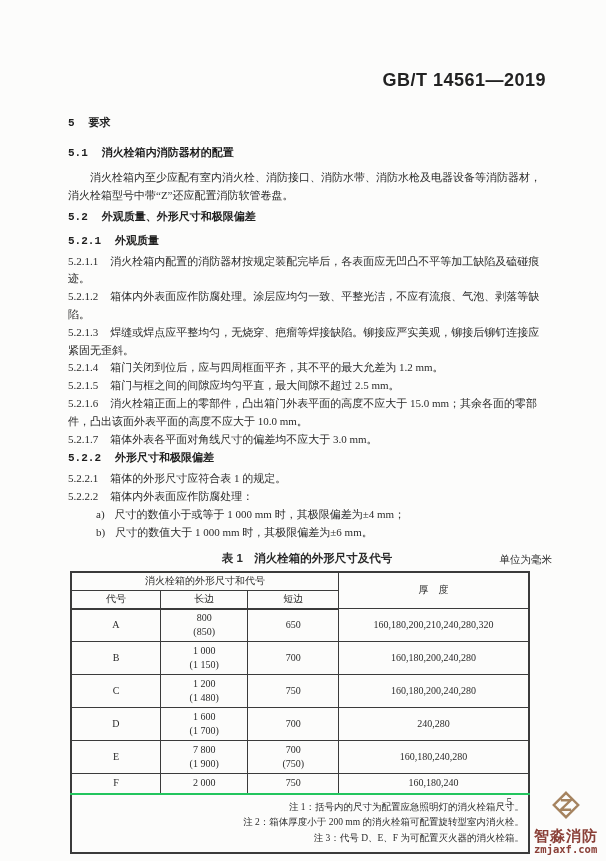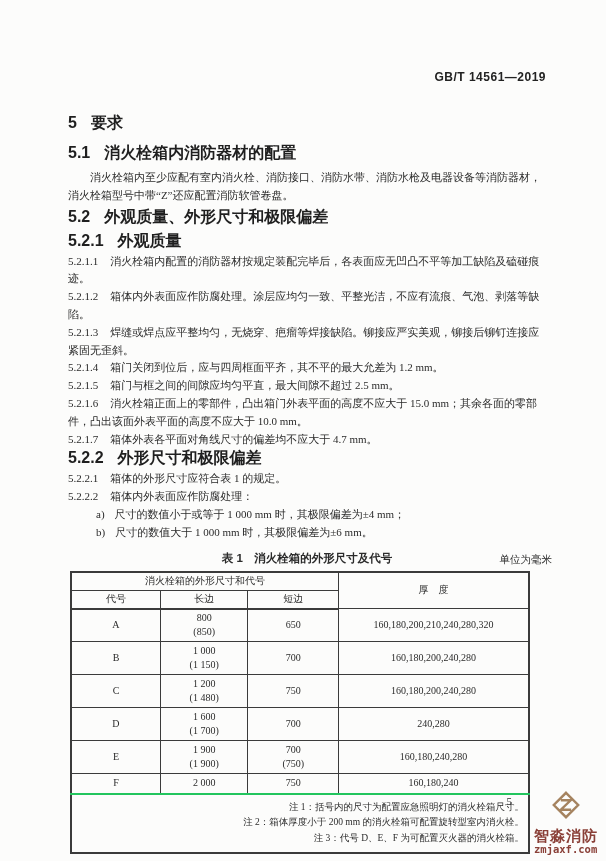--- a/index.html
+++ b/index.html
@@ -12,29 +12,29 @@
     position:relative;
   }
   .page{
     position:absolute;inset:0;
     background:#fcfcfb;
   }
   .doc-header{
     position:absolute;top:70px;left:0;width:546px;
     text-align:right;
     font-family:"Liberation Sans","DejaVu Sans",sans-serif;
-    font-weight:bold;font-size:12px;letter-spacing:.5px;color:#222;
+    font-weight:bold;font-size:18px;letter-spacing:.5px;color:#222;
   }
   .content{
     position:absolute;top:105px;left:68px;width:478px;
     font-size:11px;line-height:17.8px;
   }
   h1,h2,h3{
-    font-family:Liberation Sans, sans-serif;
-    font-size:16px;line-height:16px;margin:0;color:#1f1f1f;
+    font-family:Liberation Mono, monospace;
+    font-size:11px;line-height:16px;margin:0;color:#1f1f1f;
   }
   h1{margin:10px 0 14px 0;}
   h2{margin:0 0 8px 0;}
   h3{margin:0 0 4px 0;}
   h2.mt{margin-top:4px;}
   h3.mt{margin-top:2px;margin-bottom:4px;}
   .hnum{margin-right:14px;}
   .para{margin:0 0 4px 0;text-indent:2em;}
   .clause{margin:0;}
   .clause .cnum{margin-right:12px;}
@@ -115,21 +115,21 @@
     <h2 class="mt"><span class="hnum">5.2</span><span>外观质量、外形尺寸和极限偏差</span></h2>
 
     <h3><span class="hnum">5.2.1</span><span>外观质量</span></h3>
 
     <p class="clause"><span class="cnum">5.2.1.1</span><span>消火栓箱内配置的消防器材按规定装配完毕后，各表面应无凹凸不平等加工缺陷及磕碰痕迹。</span></p>
     <p class="clause"><span class="cnum">5.2.1.2</span><span>箱体内外表面应作防腐处理。涂层应均匀一致、平整光洁，不应有流痕、气泡、剥落等缺陷。</span></p>
     <p class="clause"><span class="cnum">5.2.1.3</span><span>焊缝或焊点应平整均匀，无烧穿、疤瘤等焊接缺陷。铆接应严实美观，铆接后铆钉连接应紧固无歪斜。</span></p>
     <p class="clause"><span class="cnum">5.2.1.4</span><span>箱门关闭到位后，应与四周框面平齐，其不平的最大允差为 1.2 mm。</span></p>
     <p class="clause"><span class="cnum">5.2.1.5</span><span>箱门与框之间的间隙应均匀平直，最大间隙不超过 2.5 mm。</span></p>
     <p class="clause"><span class="cnum">5.2.1.6</span><span>消火栓箱正面上的零部件，凸出箱门外表平面的高度不应大于 15.0 mm；其余各面的零部件，凸出该面外表平面的高度不应大于 10.0 mm。</span></p>
-    <p class="clause"><span class="cnum">5.2.1.7</span><span>箱体外表各平面对角线尺寸的偏差均不应大于 4.7 mm。</span></p>
+    <p class="clause"><span class="cnum">5.2.1.7</span><span>箱体外表各平面对角线尺寸的偏差均不应大于 3.0 mm。</span></p>
 
     <h3 class="mt"><span class="hnum">5.2.2</span><span>外形尺寸和极限偏差</span></h3>
 
     <p class="clause"><span class="cnum">5.2.2.1</span><span>箱体的外形尺寸应符合表 1 的规定。</span></p>
     <p class="clause"><span class="cnum">5.2.2.2</span><span>箱体内外表面应作防腐处理：</span></p>
 
     <p class="clause sublist"><span class="lab">a)</span><span>尺寸的数值小于或等于 1 000 mm 时，其极限偏差为±4 mm；</span></p>
     <p class="clause sublist"><span class="lab">b)</span><span>尺寸的数值大于 1 000 mm 时，其极限偏差为±6 mm。</span></p>
 
     <div class="table-cap-row">
@@ -194,21 +194,21 @@
               <div class="alt">(1 700)</div>
             </td>
         <td>
               <div>700</div>
             </td>
         <td>240,280</td>
       </tr>
       <tr class="row">
         <td>E</td>
         <td>
-              <div>1 900</div>
+              <div>7 800</div>
               <div class="alt">(1 900)</div>
             </td>
         <td>
               <div>700</div>
               <div class="alt">(750)</div>
             </td>
         <td>160,180,240,280</td>
       </tr>
       <tr class="row-short">
         <td>F</td>

